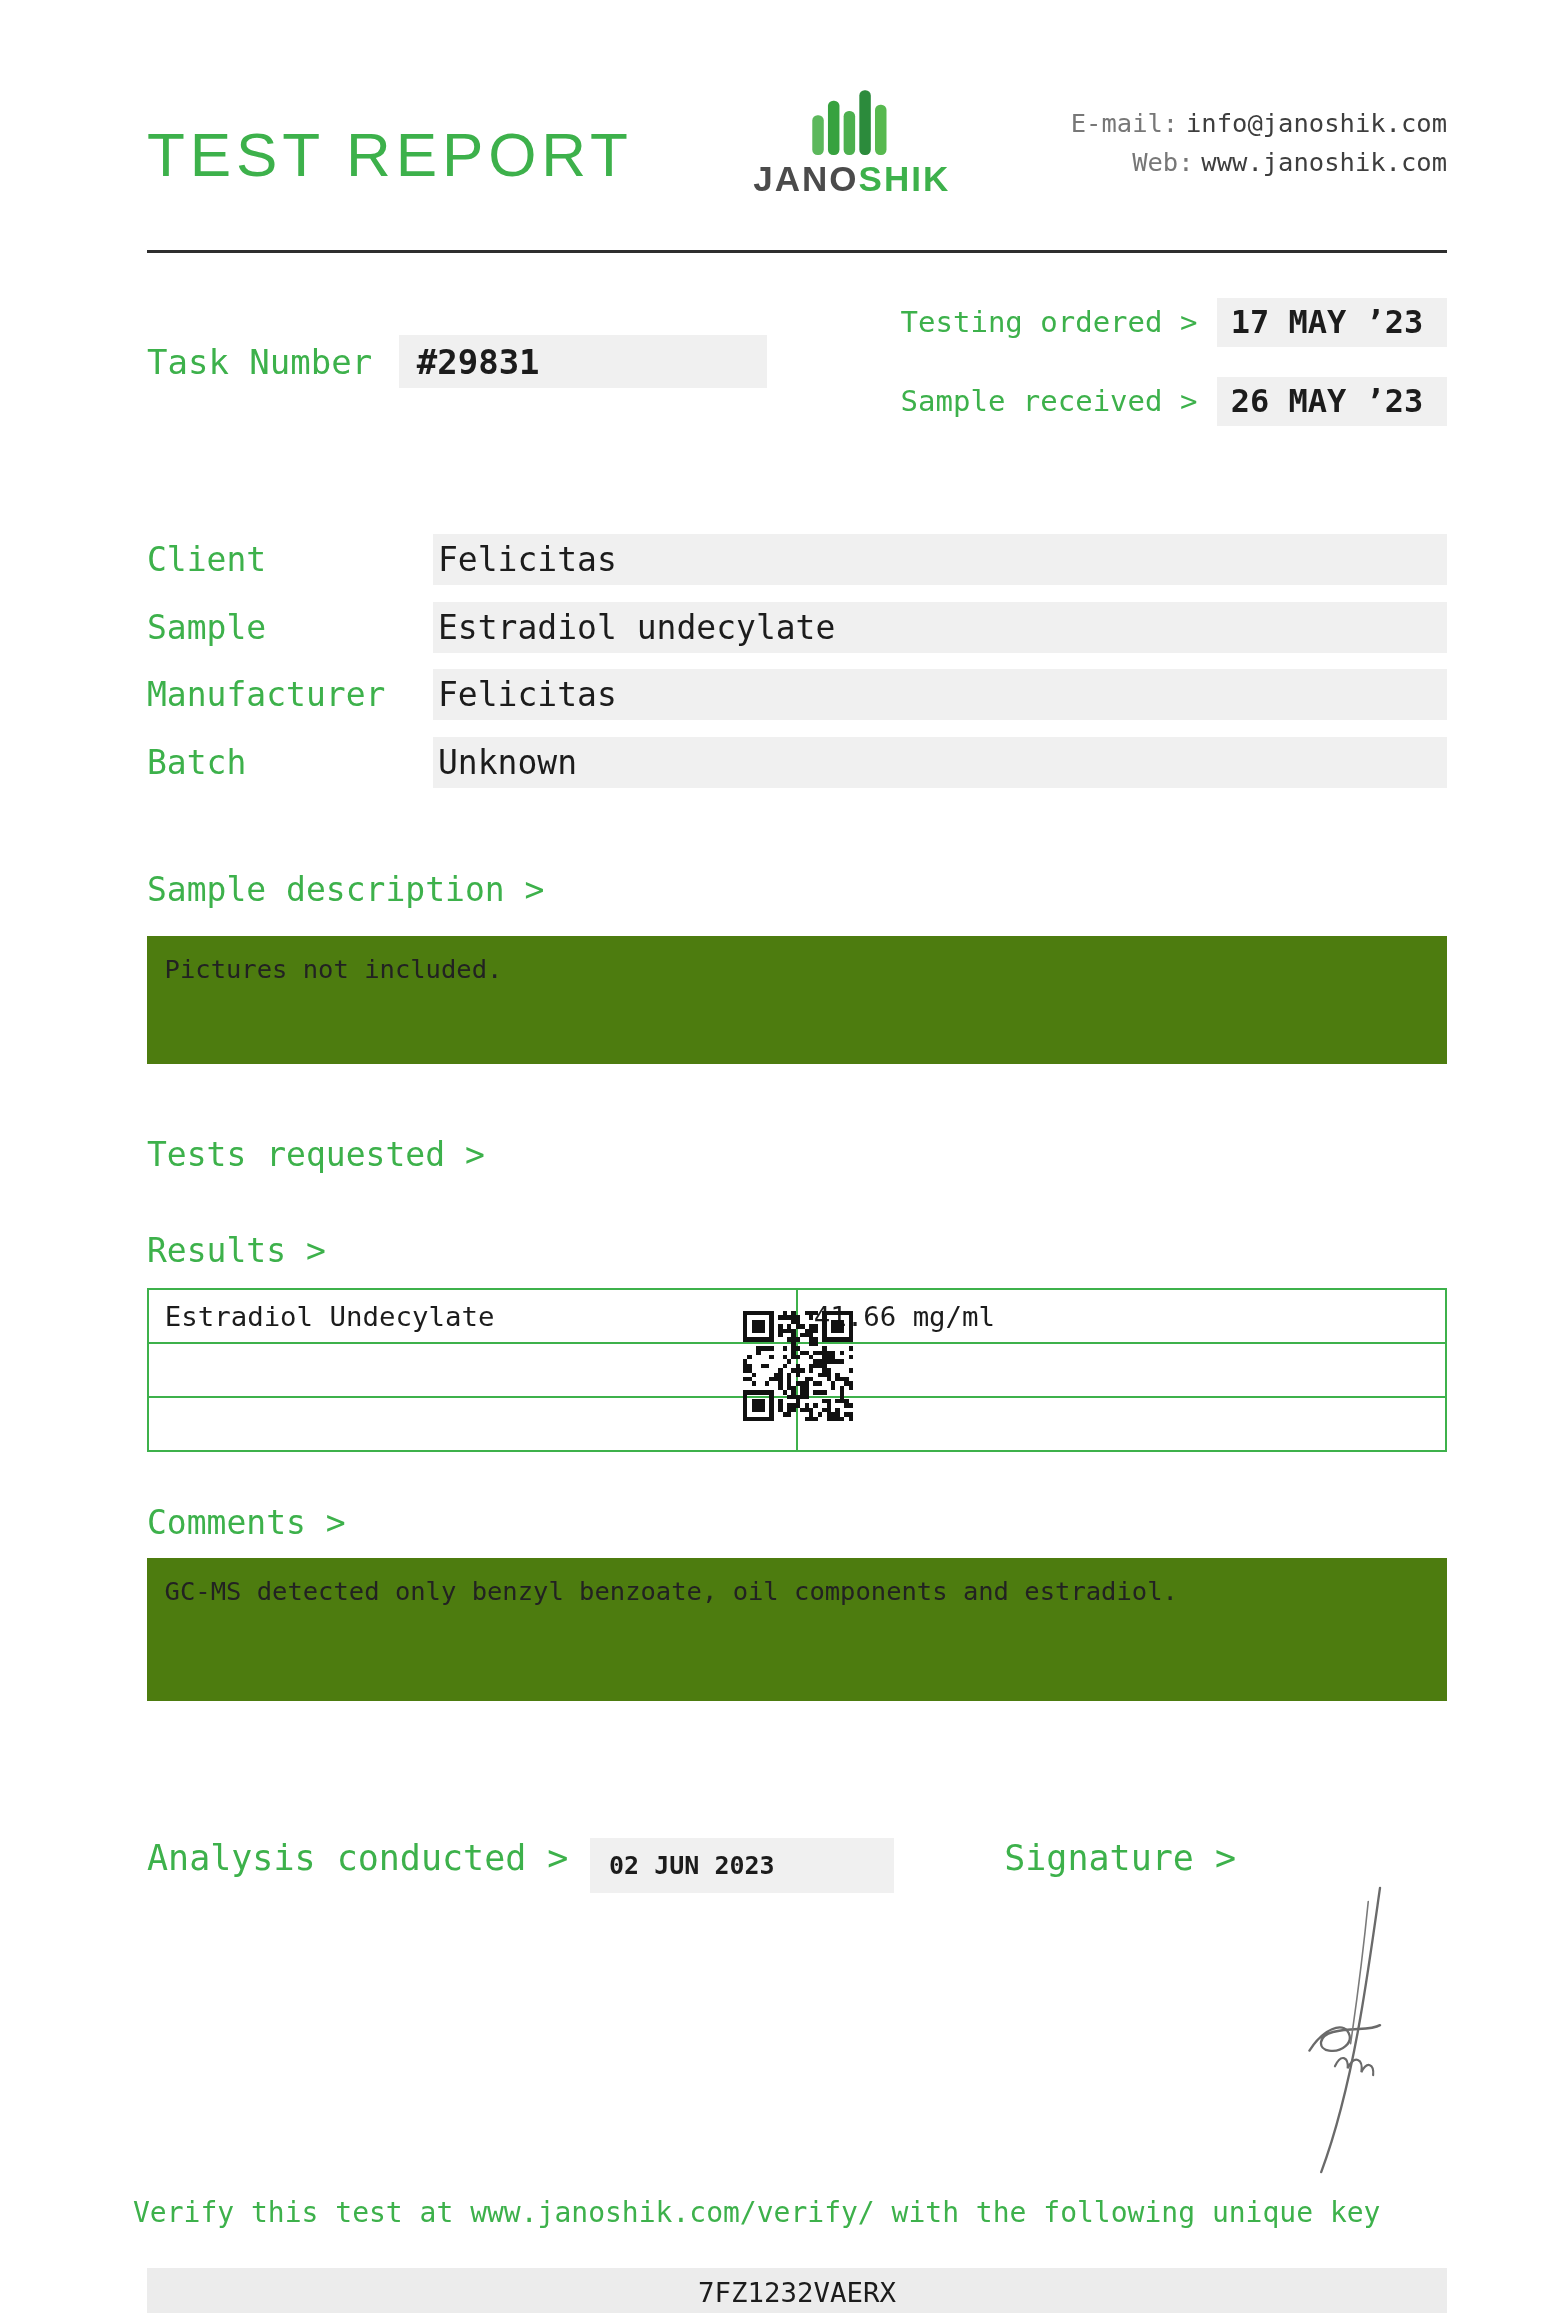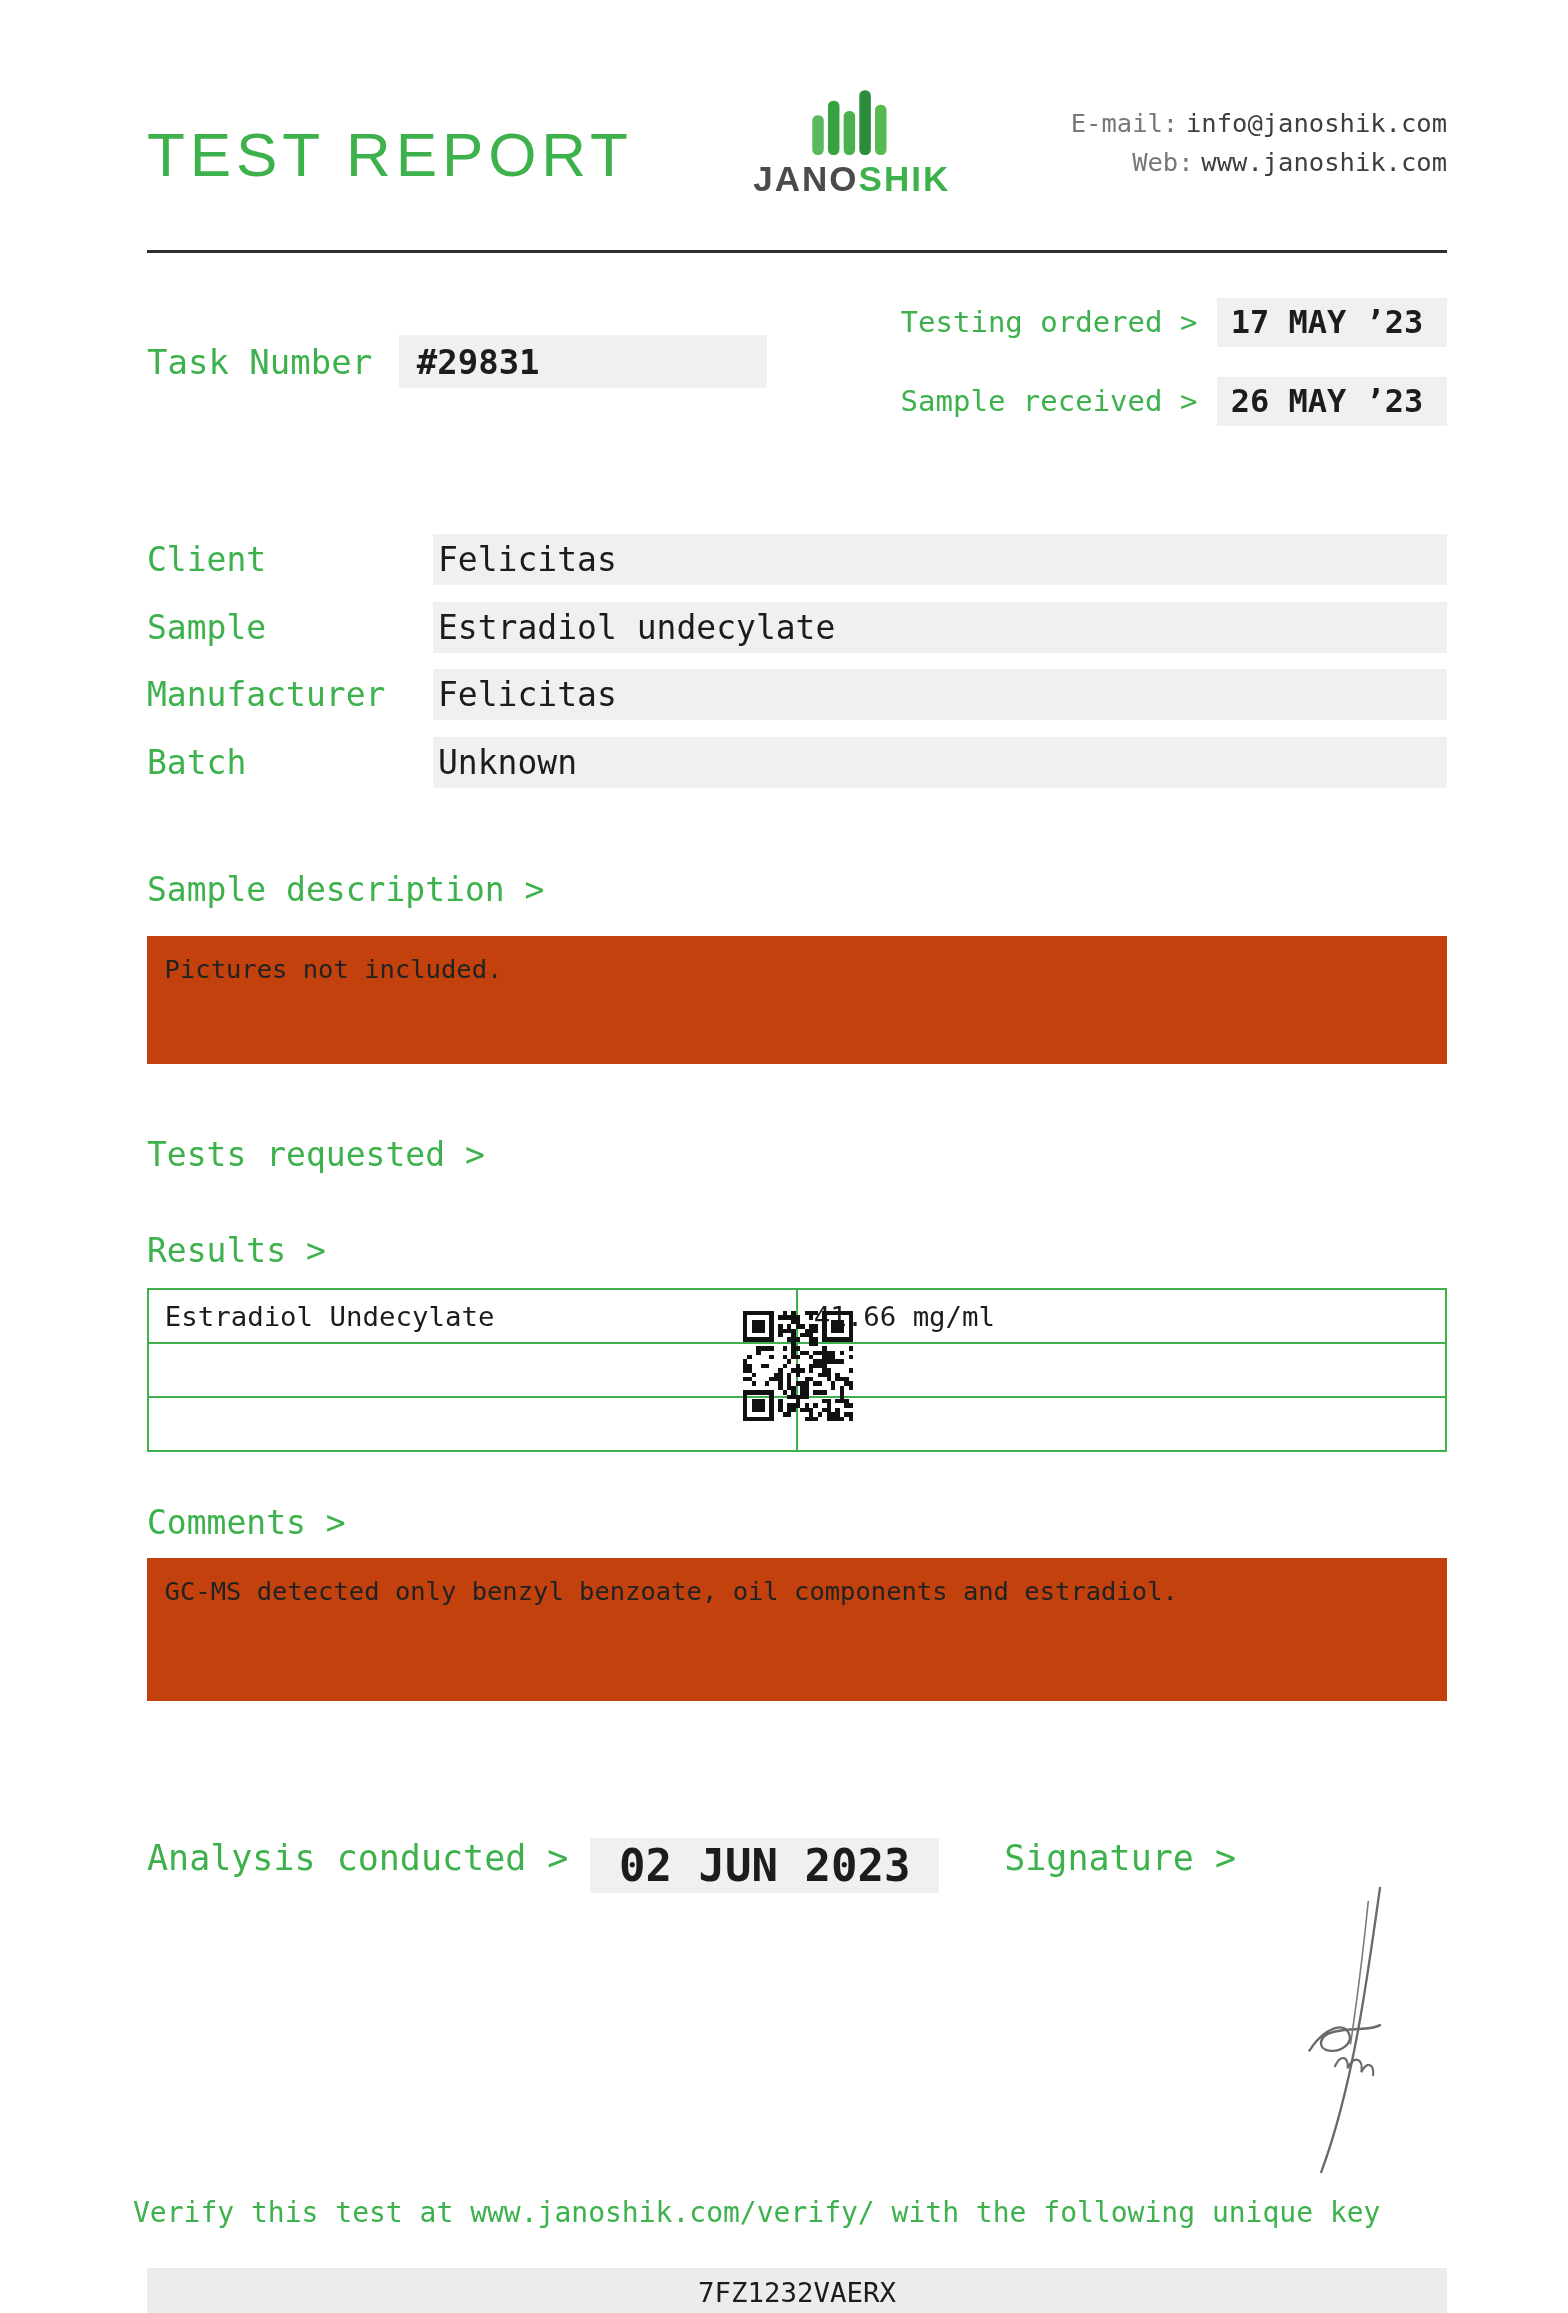--- a/index.html
+++ b/index.html
@@ -62,41 +62,41 @@
     display:flex; align-items:center; padding:0 5px;
   }
 
   
   .sec-h { color:#3db14b; font-size:33px; font-weight:normal; line-height:43px; }
   .h-desc { margin-top:80px; }
   .h-tests { margin-top:69px; }
   .h-results { margin-top:53px; }
   .h-comments { margin-top:49px; }
   .box {
-    background:#c2410c; margin-top:25.5px; padding:15.7px 17.6px;
+    background:#4d7c0f; margin-top:25.5px; padding:15.7px 17.6px;
     font-size:25.5px; color:#222; line-height:1.4;
   }
   .box-desc { height:128px; }
   .box-tests { height:135px; }
   .box-comments { height:143px; margin-top:13.7px; }
 
   
   .results { width:100%; border-collapse:collapse; margin-top:15.7px; }
   .results td {
     border:2.9px solid #3db14b; height:54px;
     font-size:27.4px; padding:0 15.7px; background:#fff;
   }
   .results td:first-child { width:50%; }
 
   
   .analysis { display:flex; align-items:flex-start; margin-top:137px; }
   .a-label { color:#3db14b; font-size:35px; margin-right:21.6px; white-space:nowrap; }
   .a-value {
-    background:#f0f0f0; font-weight:bold; font-size:44px;
-    height:55px; min-width:304px; display:flex; align-items:center; padding:0 29px;
+    background:#f0f0f0; font-weight:bold; font-size:25px;
+    height:55px; min-width:304px; display:flex; align-items:center; padding:0 19px;
   }
   .sig-label { color:#3db14b; font-size:35px; margin-left:auto; margin-right:211px; white-space:nowrap; }
 
   
   .qr { position:absolute; left:743px; top:1311px; width:110px; height:110px; }
   .signature { position:absolute; top:1882px; right:139px; width:147px; height:299px; }
   .verify {
     position:absolute; left:133px; right:121px; top:2196px;
     color:#3db14b; font-size:28px; white-space:nowrap;
   }

